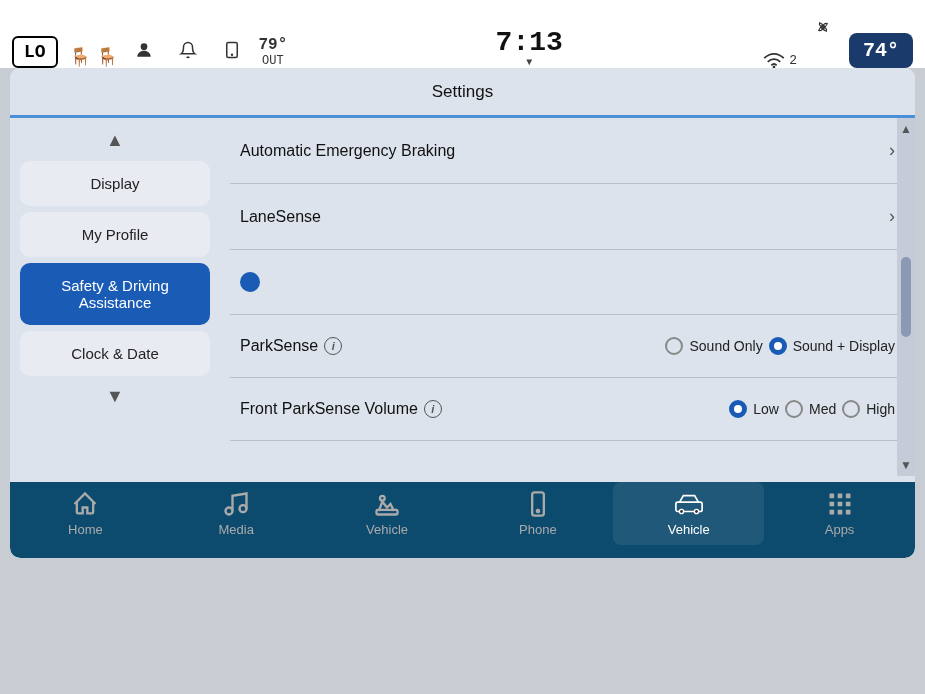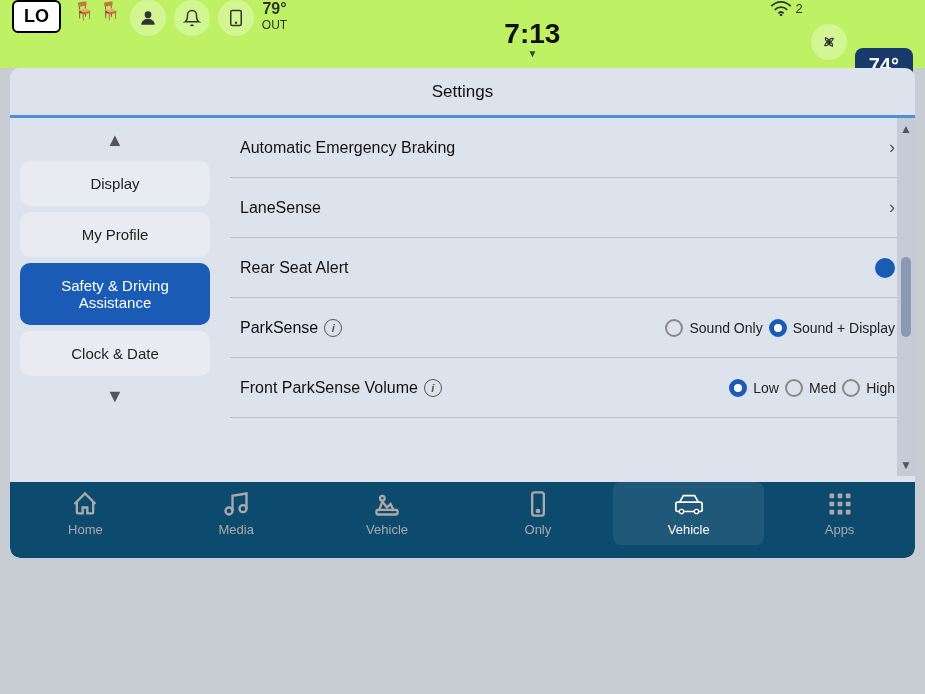--- a/index.html
+++ b/index.html
@@ -7,26 +7,27 @@
       width: 925px;
       height: 694px;
       background: #c8cdd4;
       font-family: 'Arial', sans-serif;
       overflow: hidden;
       position: relative;
     }
 
     
     .top-bezel {
-      background: #bef264;
+      background: #ffffff;
       height: 68px;
       display: flex;
-      align-items: flex-start;
+      align-items: flex-end;
       padding: 0 12px;
       gap: 8px;
+      font-family: Liberation Mono, monospace;
     }
 
     .lo-badge {
       background: #fff;
       border: 2px solid #000;
       border-radius: 6px;
       padding: 4px 10px;
       font-weight: bold;
       font-size: 18px;
       color: #000;
@@ -196,21 +197,21 @@
     .settings-panel {
       flex: 1;
       padding: 0 10px;
       overflow-y: auto;
       position: relative;
     }
 
     .settings-row {
       display: flex;
       align-items: center;
-      padding: 13px 10px;
+      padding: 22px 10px;
       border-bottom: 1px solid #b8bfc9;
       min-height: 60px;
     }
 
     .settings-row-label {
       font-size: 16px;
       color: #111;
       flex: 1;
       display: flex;
       align-items: center;
@@ -457,23 +458,20 @@
       </div>
 
       <div class="settings-row">
         <div class="settings-row-label">
           <span>LaneSense</span>
         </div>
         <span class="chevron-right">›</span>
       </div>
 
       <div class="settings-row">
-        <div class="settings-row-label">
-          <span>Rear Seat Alert</span>
-        </div>
         <div class="toggle-dot"></div>
       </div>
 
       <div class="settings-row">
         <div class="settings-row-label">
           <span>ParkSense</span>
           <span class="info-icon">i</span>
         </div>
         <div class="radio-group">
           <div class="radio-option">
@@ -543,21 +541,21 @@
         <circle cx="8" cy="7" r="2"></circle>
       </svg>
       <span>Vehicle</span>
     </div>
 
     <div class="nav-item">
       <svg class="nav-svg" viewBox="0 0 24 24" fill="none" stroke="#aaa" stroke-width="2">
         <rect x="7" y="2" width="10" height="20" rx="2"></rect>
         <circle cx="12" cy="18" r="1" fill="#aaa"></circle>
       </svg>
-      <span>Only</span>
+      <span>Phone</span>
     </div>
 
     <div class="nav-item active">
       <svg class="nav-svg" viewBox="0 0 32 24" fill="none" stroke="#fff" stroke-width="1.8">
         <rect x="2" y="10" width="28" height="10" rx="2"></rect>
         <path d="M6 10l4-7h12l4 7"></path>
         <circle cx="8" cy="20" r="3" fill="#fff" stroke="none"></circle>
         <circle cx="24" cy="20" r="3" fill="#fff" stroke="none"></circle>
         <circle cx="8" cy="20" r="1.5" fill="#333" stroke="none"></circle>
         <circle cx="24" cy="20" r="1.5" fill="#333" stroke="none"></circle>

